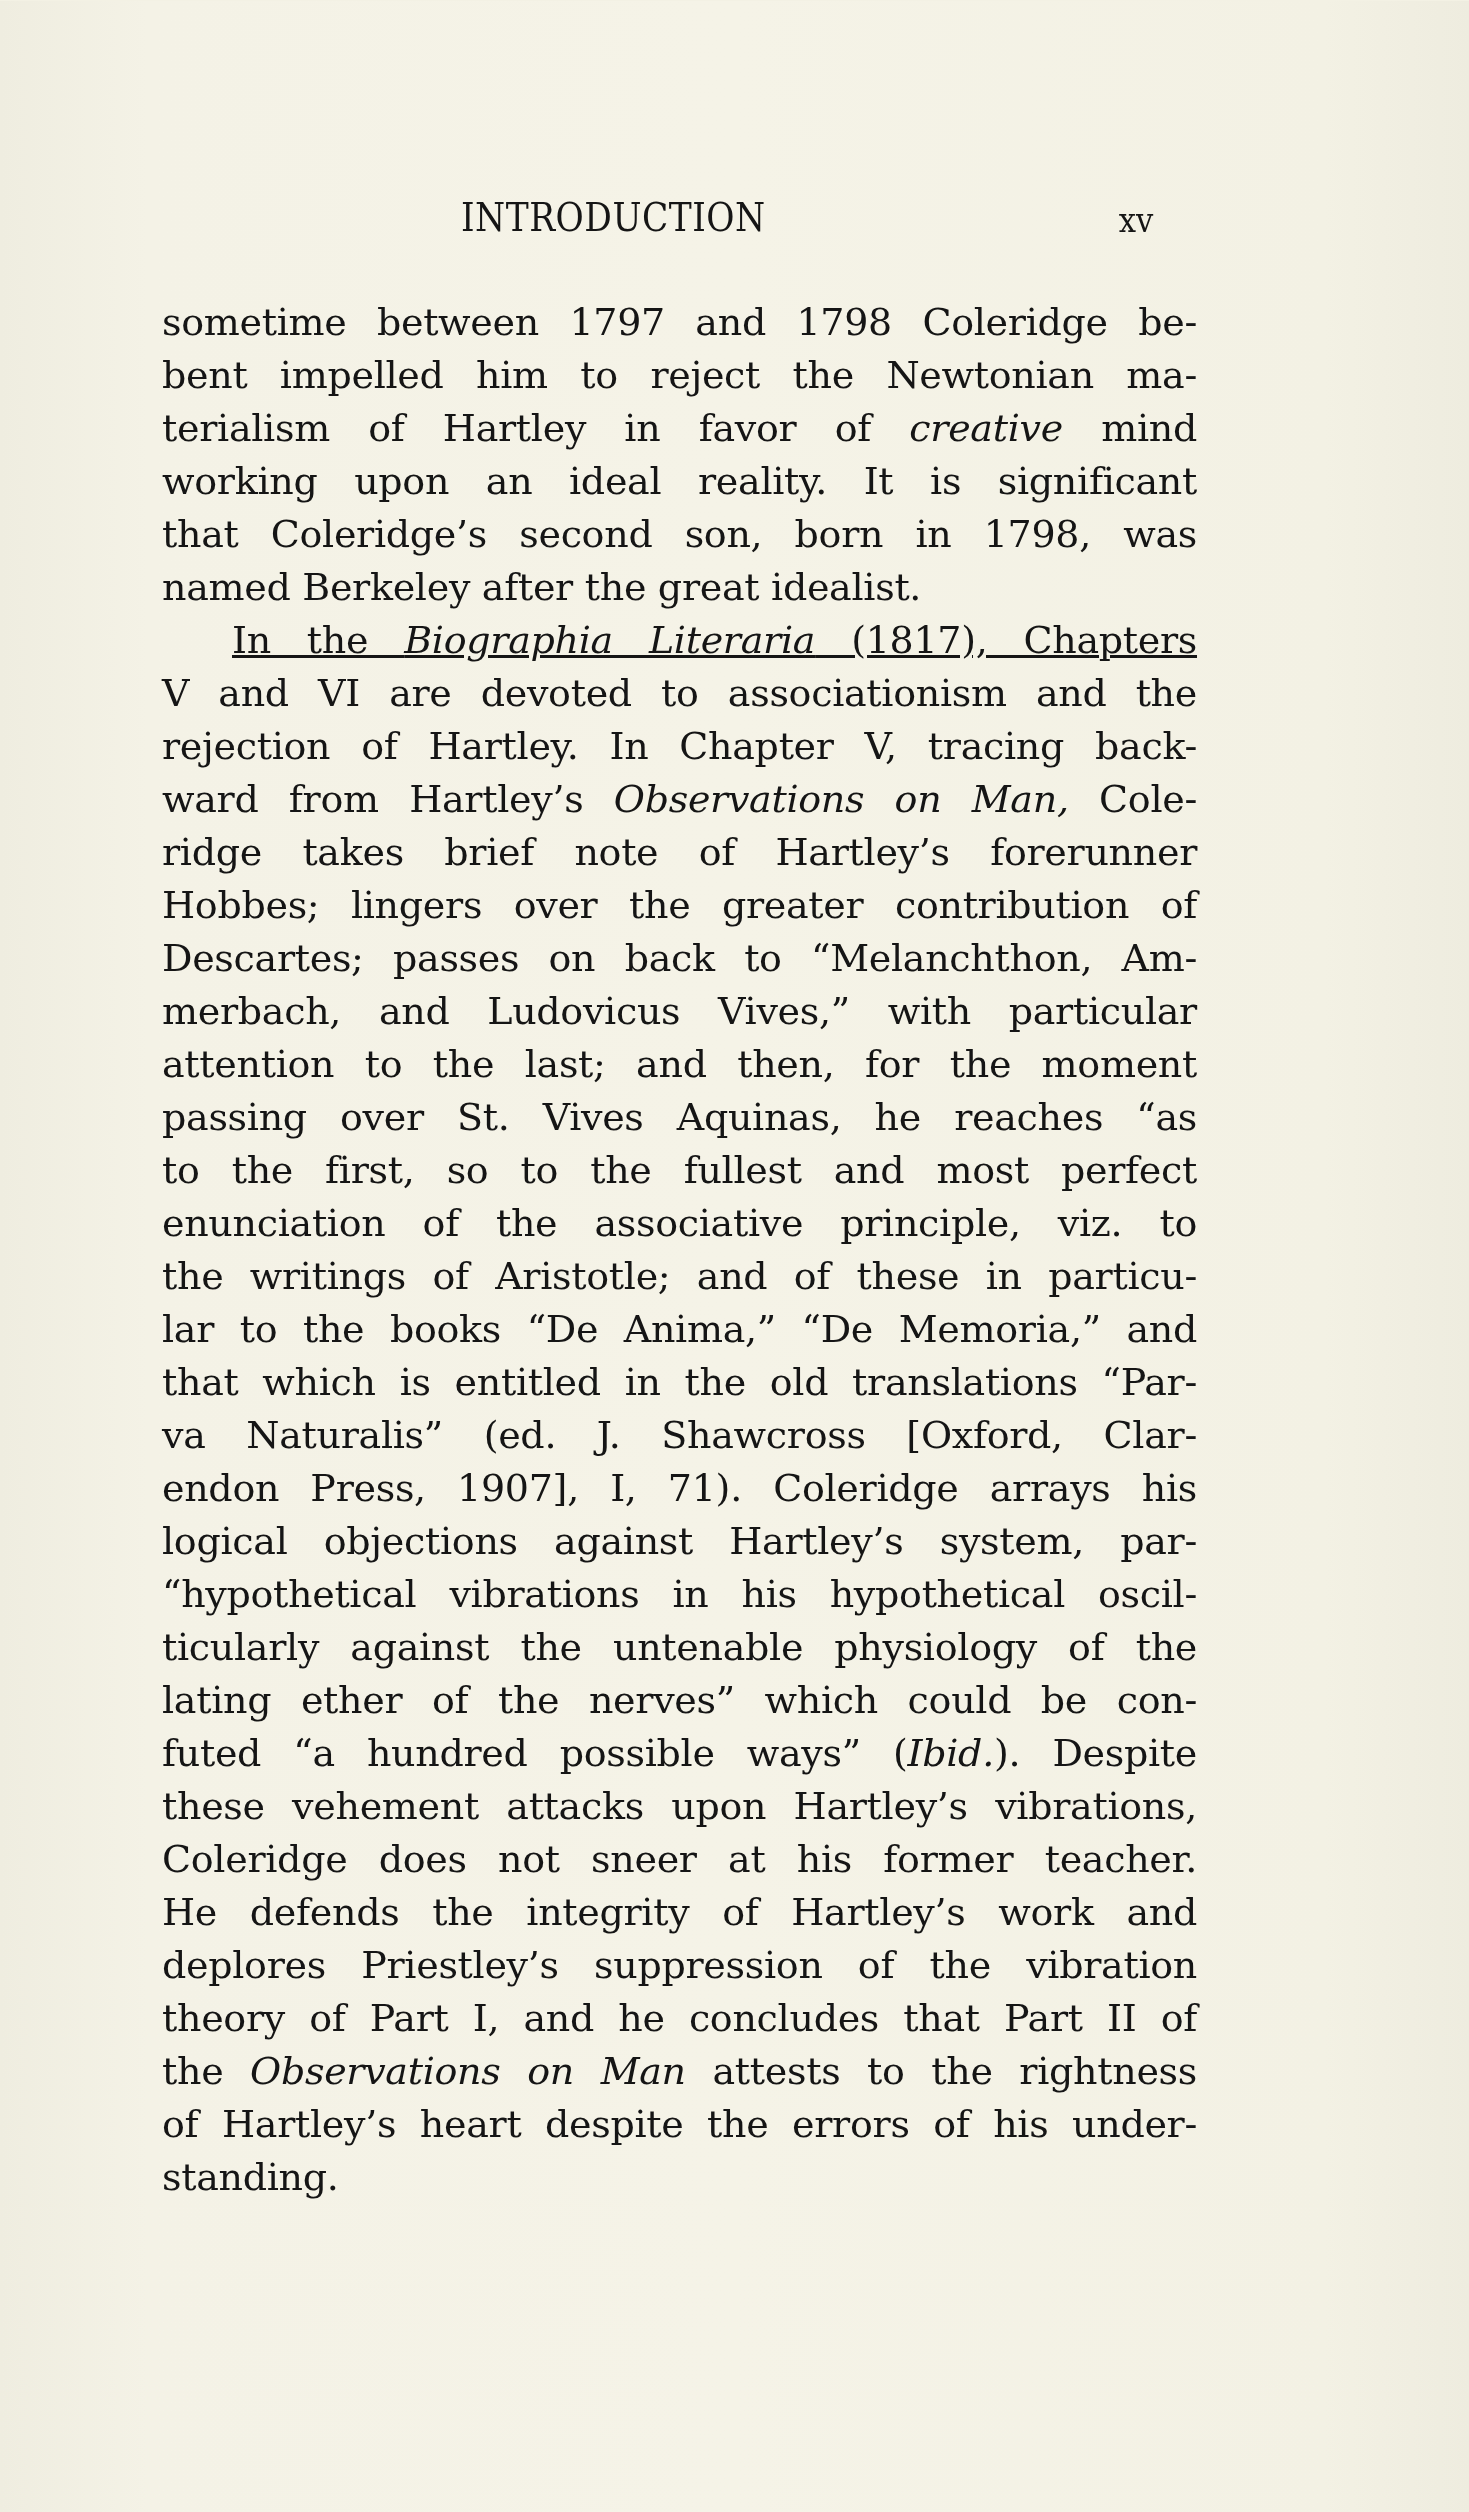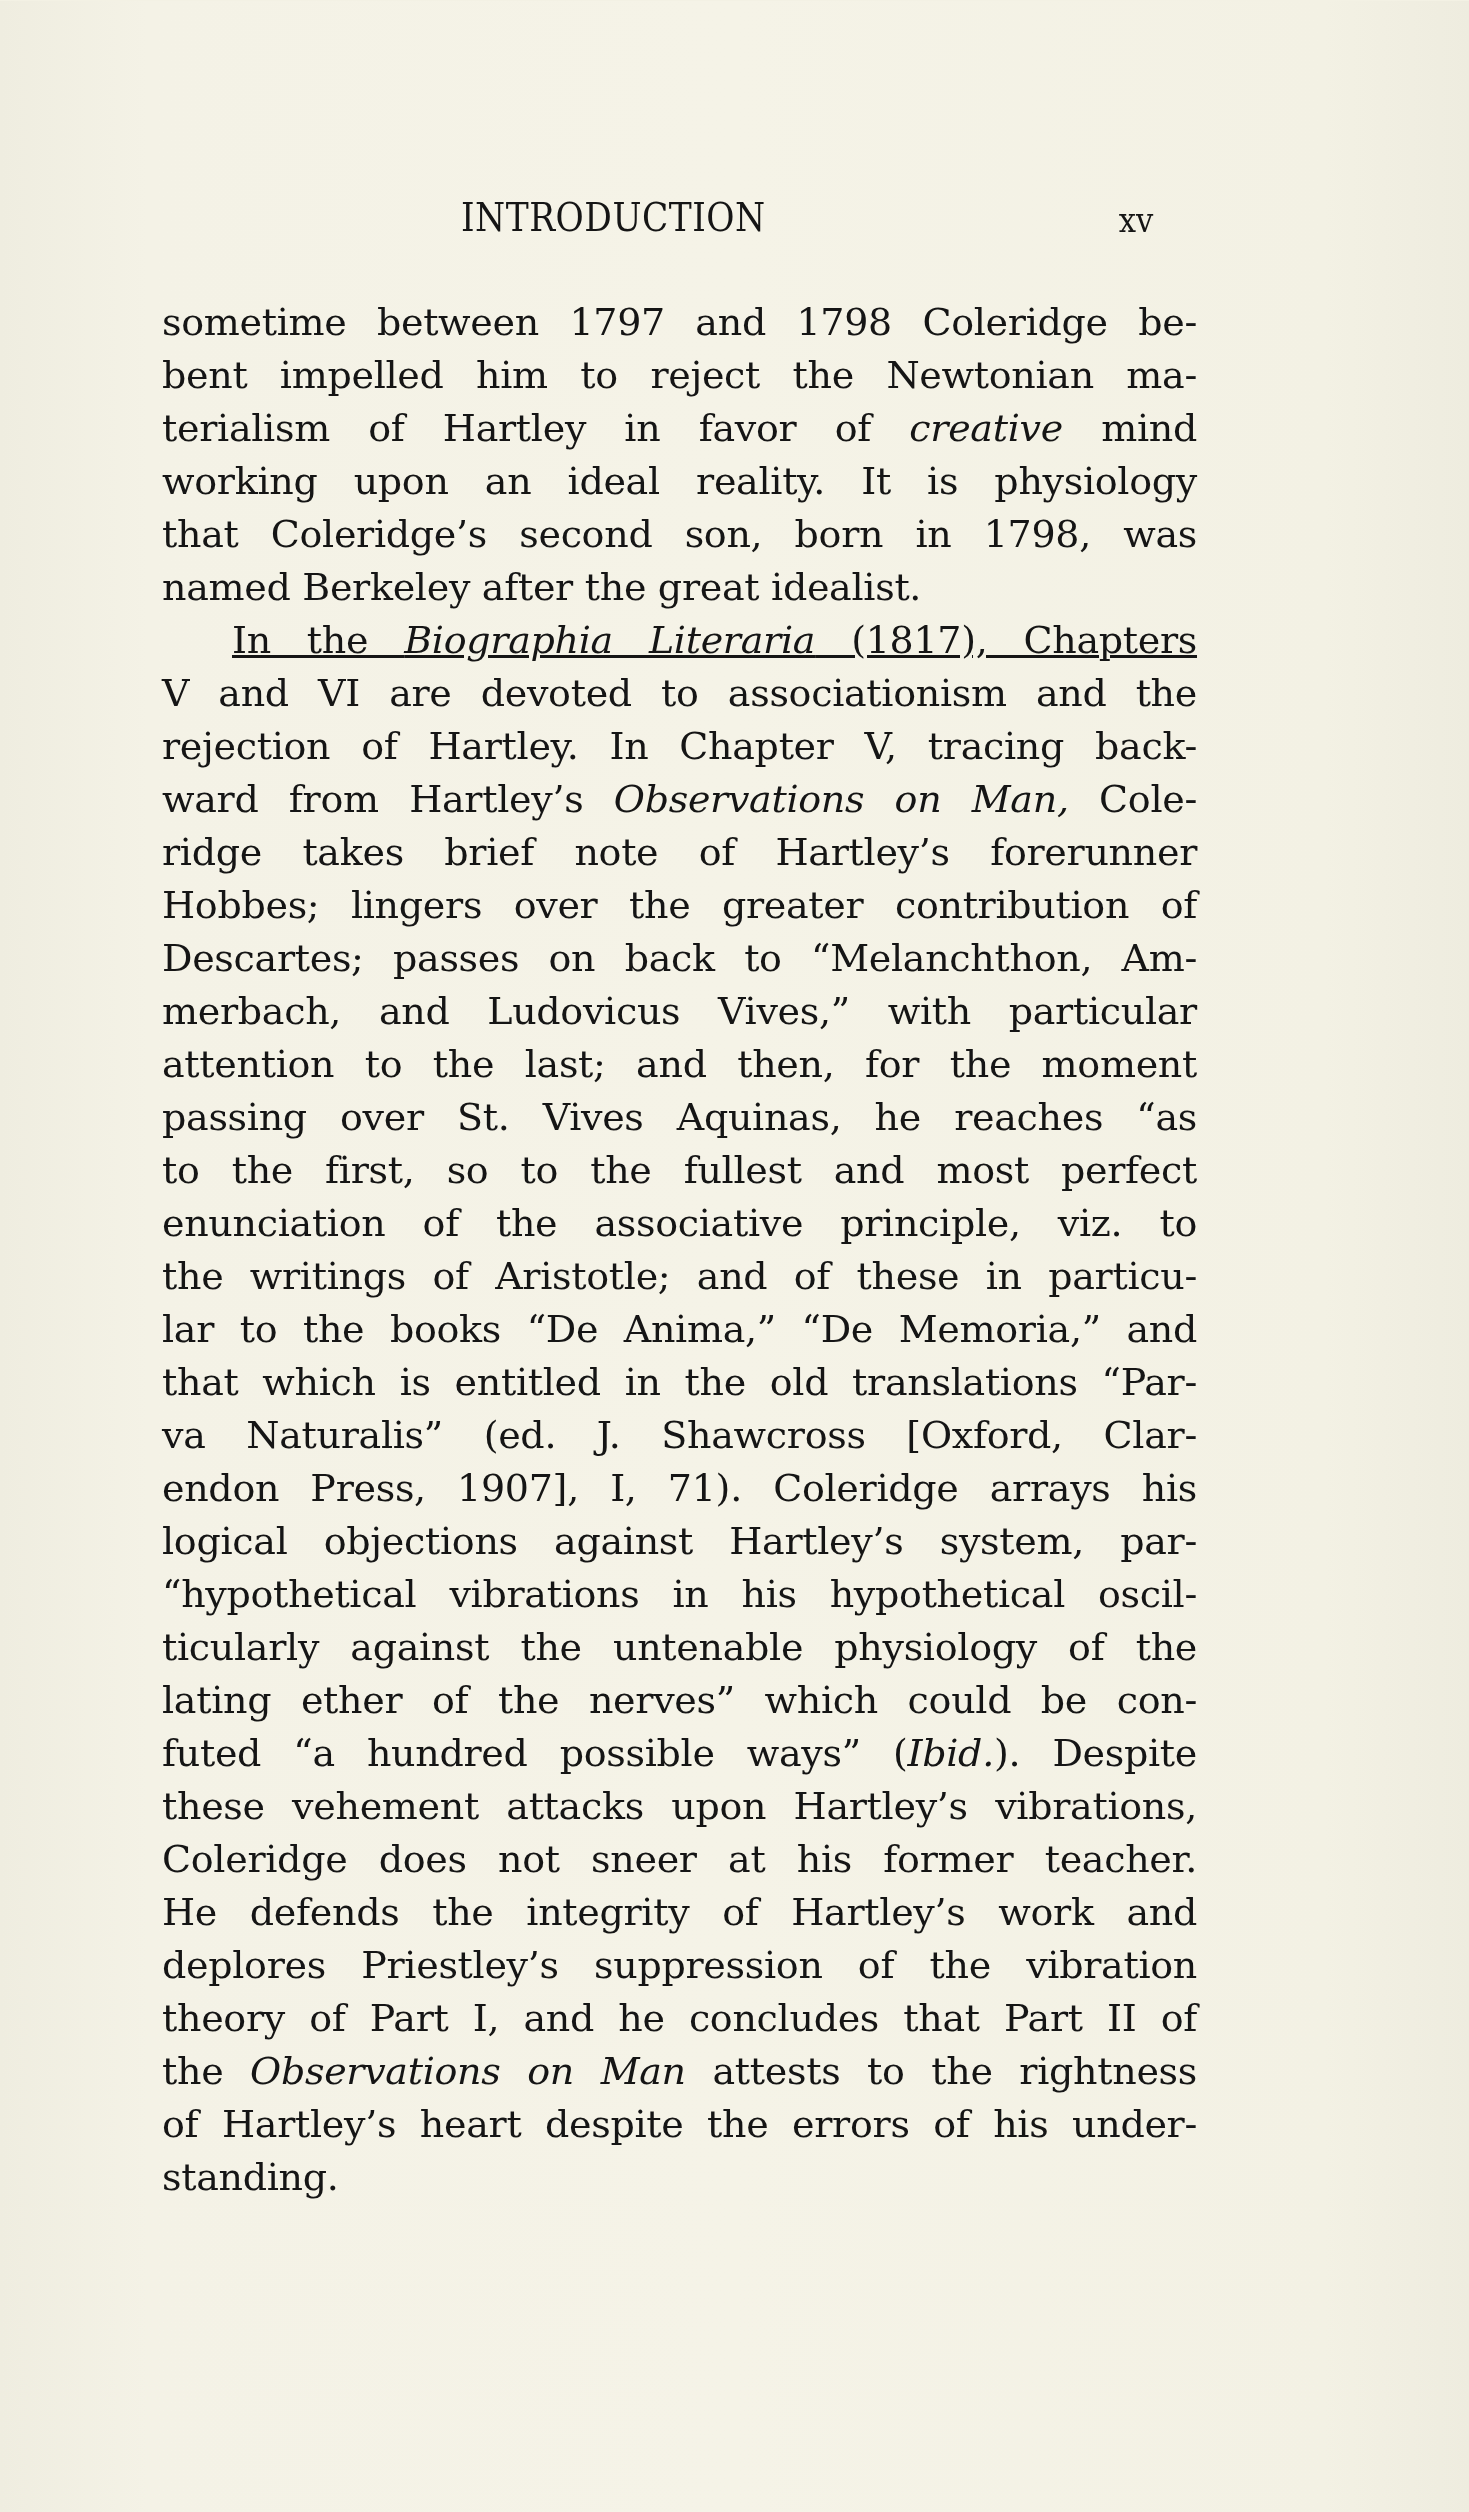--- a/index.html
+++ b/index.html
@@ -84,21 +84,21 @@
 <div class="page">
   <div class="running-head">
     <span class="running-title">INTRODUCTION</span>
     <span class="folio">xv</span>
   </div>
 
   <div class="body-text" id="body-text">
       <div class="line"><span>sometime between 1797 and 1798 Coleridge be-</span></div>
       <div class="line"><span>bent impelled him to reject the Newtonian ma-</span></div>
       <div class="line"><span>terialism of Hartley in favor of </span><em>creative</em><span> mind</span></div>
-      <div class="line"><span>working upon an ideal reality.  It is physiology</span></div>
+      <div class="line"><span>working upon an ideal reality.  It is significant</span></div>
       <div class="line"><span>that Coleridge’s second son, born in 1798, was</span></div>
       <div class="line last"><span>named Berkeley after the great idealist.</span></div>
       <div class="line indent"><span>In the </span><em>Biographia Literaria</em><span> (1817), Chapters</span></div>
       <div class="line"><span>V and VI are devoted to associationism and the</span></div>
       <div class="line"><span>rejection of Hartley.  In Chapter V, tracing back-</span></div>
       <div class="line"><span>ward from Hartley’s </span><em>Observations on Man,</em><span> Cole-</span></div>
       <div class="line"><span>ridge takes brief note of Hartley’s forerunner</span></div>
       <div class="line"><span>Hobbes; lingers over the greater contribution of</span></div>
       <div class="line"><span>Descartes; passes on back to “Melanchthon, Am-</span></div>
       <div class="line"><span>merbach, and Ludovicus Vives,” with particular</span></div>

